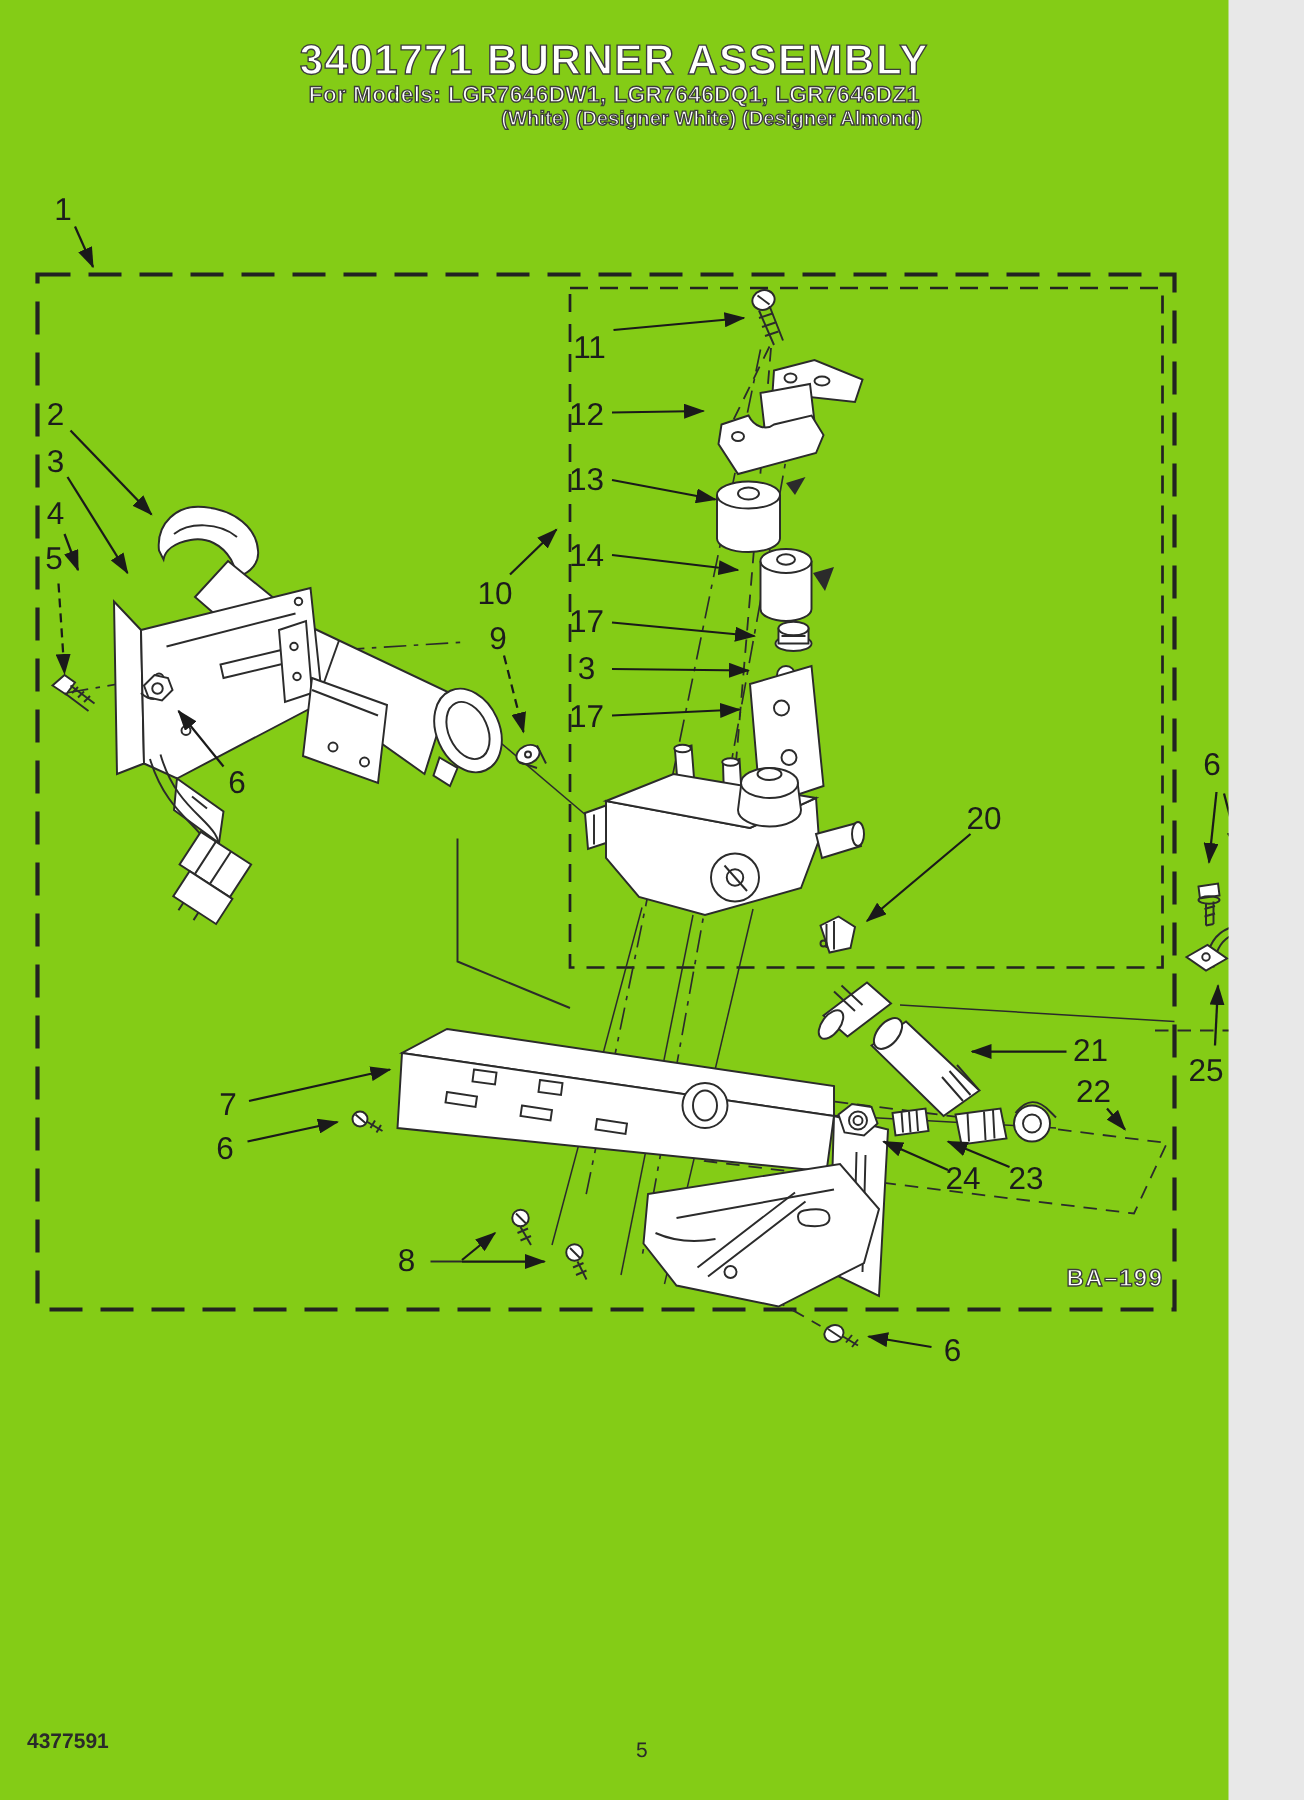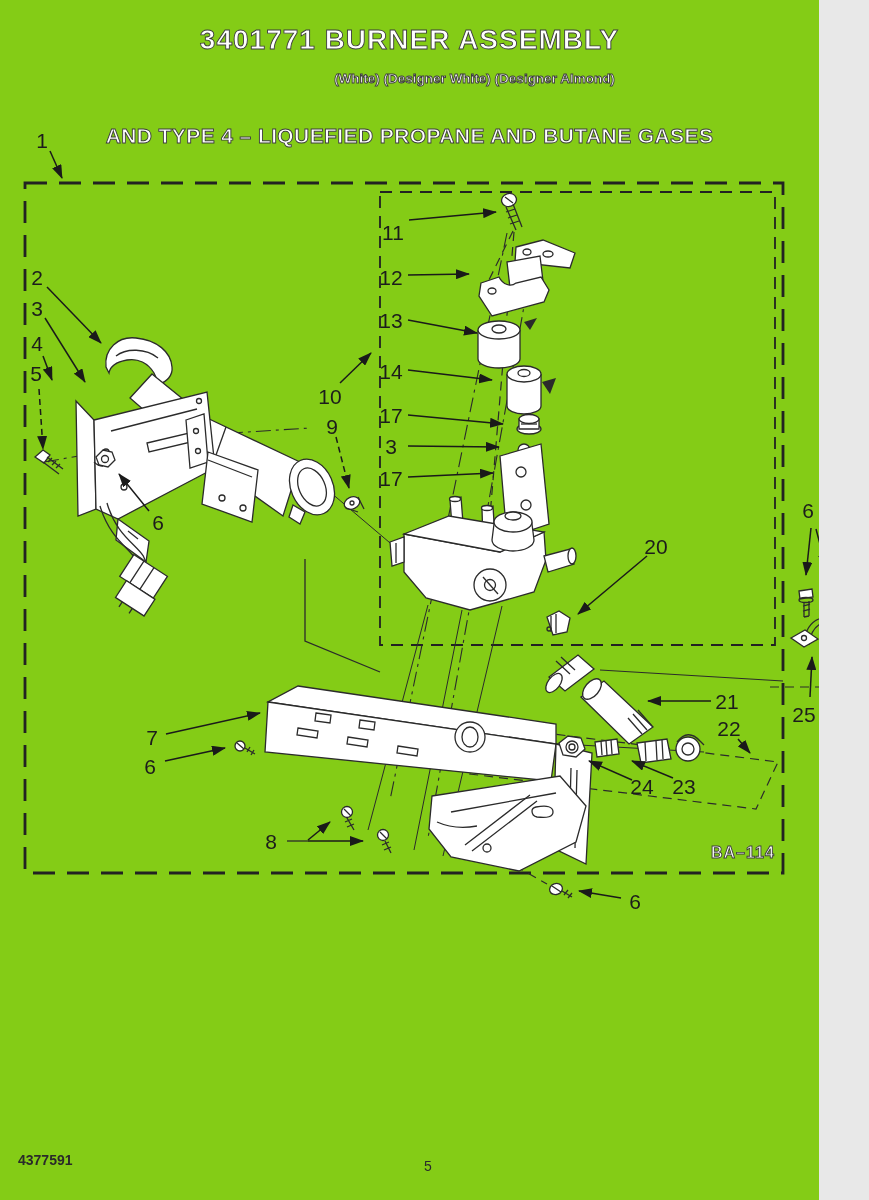--- a/index.html
+++ b/index.html
@@ -32,22 +32,22 @@
   .dd{stroke:#2b2b2b;stroke-width:1.1;fill:none;stroke-dasharray:15 5 3 5;}
   .thin{stroke:#2b2b2b;stroke-width:1;fill:none;}
   .solid{fill:#2b2b2b;stroke:none;}
 </style>
 </head>
 <body>
 
 <div class="page">
 
   <div class="hdr hollow t-main">3401771 BURNER ASSEMBLY</div>
+  <div class="hdr hollow t-models">For Models: LGR7646DW1, LGR7646DQ1, LGR7646DZ1</div>
   <div class="hdr hollow t-finish">(White) (Designer White) (Designer Almond)</div>
-  <div class="hdr hollow t-use2">AND TYPE 4 – LIQUEFIED PROPANE AND BUTANE GASES</div>
 
   <svg class="art" width="869" height="810" viewBox="0 130 869 810">
     <defs>
       <marker id="ah" markerWidth="14" markerHeight="10" refX="13" refY="5" orient="auto" markerUnits="userSpaceOnUse">
         <path d="M0,0 L14,5 L0,10 Z" fill="#1a1a1a"></path>
       </marker>
     </defs>
 
     <g>
       <rect class="box1" x="25" y="183" width="758" height="690"></rect>
@@ -333,18 +333,18 @@
   <div class="co" style="left:391px;top:478px">17</div>
   <div class="co" style="left:656px;top:546px">20</div>
   <div class="co" style="left:727px;top:701px">21</div>
   <div class="co" style="left:729px;top:728px">22</div>
   <div class="co" style="left:684px;top:786px">23</div>
   <div class="co" style="left:642px;top:786px">24</div>
   <div class="co" style="left:804px;top:714px">25</div>
   <div class="co" style="left:808px;top:510px">6</div>
   <div class="co" style="left:635px;top:901px">6</div>
 
-  <div class="ref hollow" style="left:711px;top:844px">BA–114</div>
+  <div class="ref hollow" style="left:711px;top:844px">BA–199</div>
 
   <div class="ftr ftr-doc">4377591</div>
   <div class="ftr ftr-page">5</div>
 
 </div>
 
 </body></html>

